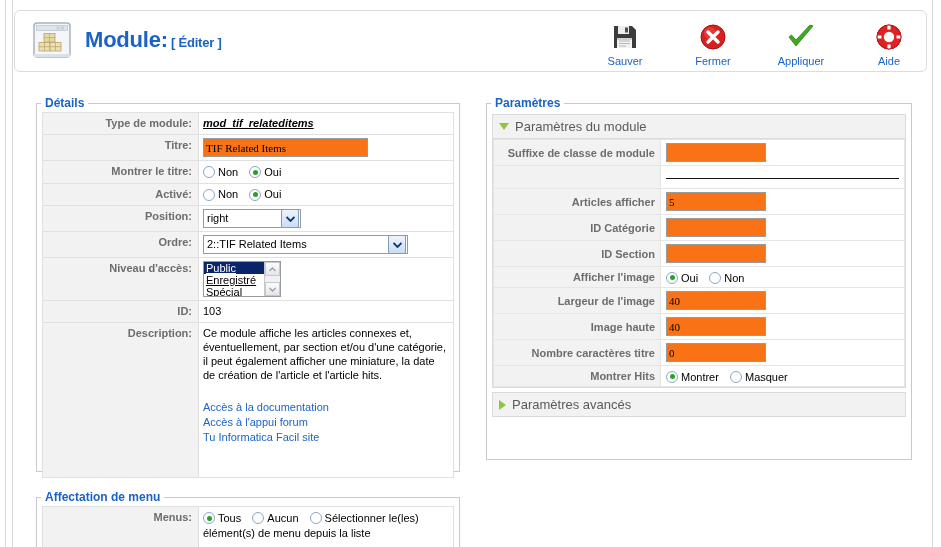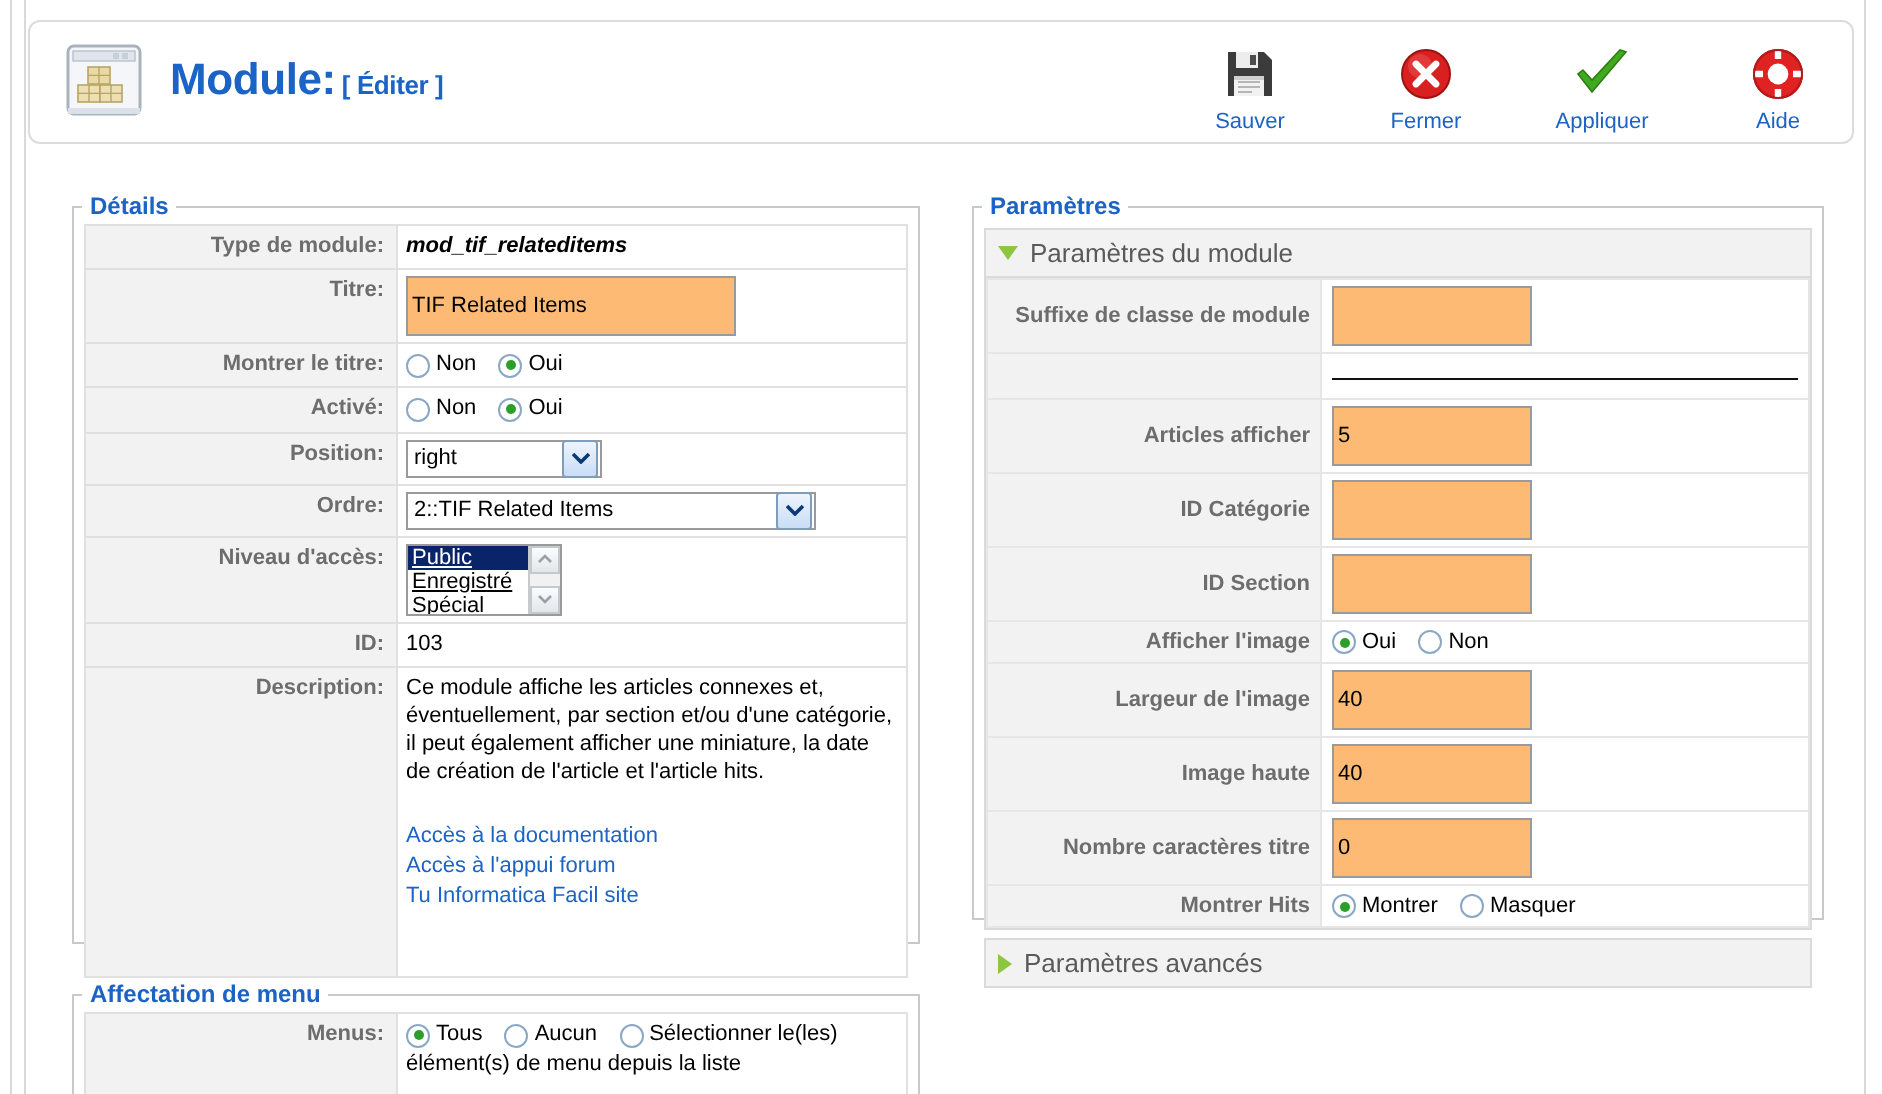--- a/index.html
+++ b/index.html
@@ -116,25 +116,25 @@
   }
   .ftable td.val {
     background: #fff;
     color: #000;
     line-height: 15px;
   }
 
   
   .tin {
     border: 1px solid #9a9a9a;
-    background: #fdba74;
-    height: 30px;
+    background: #f97316;
+    height: 19px;
     line-height: 17px;
     font-size: 11px;
-    font-family: Liberation Sans, sans-serif;
+    font-family: Liberation Serif, serif;
     padding: 0 2px;
     box-sizing: border-box;
     color: #000;
     display: inline-block;
     vertical-align: middle;
   }
   .xp-select {
     display: inline-flex;
     align-items: center;
     border: 1px solid #9a9a9a;
@@ -223,21 +223,21 @@
   }
   .radio .dot i {
     width: 5px; height: 5px;
     border-radius: 50%;
     background: #2aa02a;
     display: none;
   }
   .radio.on .dot i { display: block; }
   .radio .rl { font-size: 11px; color: #000; }
 
-  .mono-val { font-weight: bold; font-style: italic; font-size: 11px; }
+  .mono-val { font-weight: bold; font-style: italic; font-size: 11px; text-decoration: underline; }
   .descr { line-height: 14px; }
   .lnk { color: #1b63c4; text-decoration: none; display:block; line-height:15px; cursor:pointer;}
 
   
   .pane {
     margin: 4px 5px 0 5px;
     border: 1px solid #dadada;
     background: #fff;
   }
   .pane-head {

